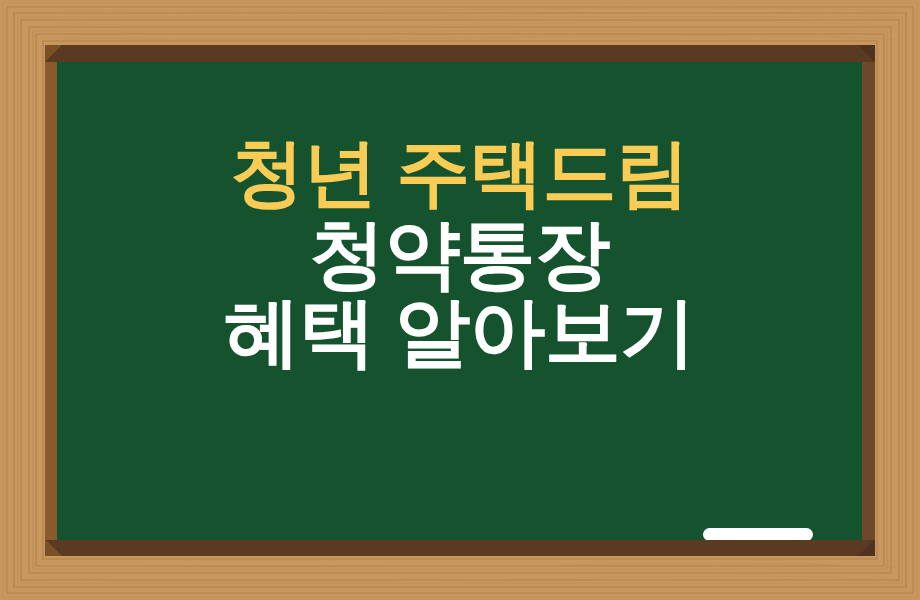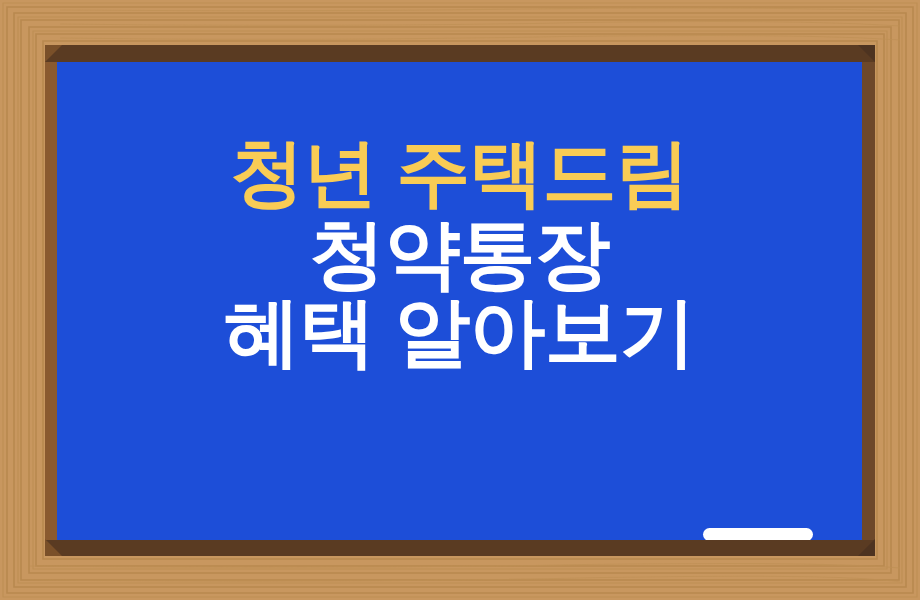--- a/index.html
+++ b/index.html
@@ -81,21 +81,21 @@
     width:0; height:0;
     border-right:17px solid #4d3320;
     border-top:17px solid transparent;
   }
 
   
   .board {
     position:absolute;
     left:57px; top:62px;
     width:805px; height:478px;
-    background:#1d4ed8;
+    background:#14532d;
     overflow:hidden;
   }
 
   
   .headline {
     position:absolute;
     left:0; top:74px;
     width:805px;
     text-align:center;
     line-height:1.0;

